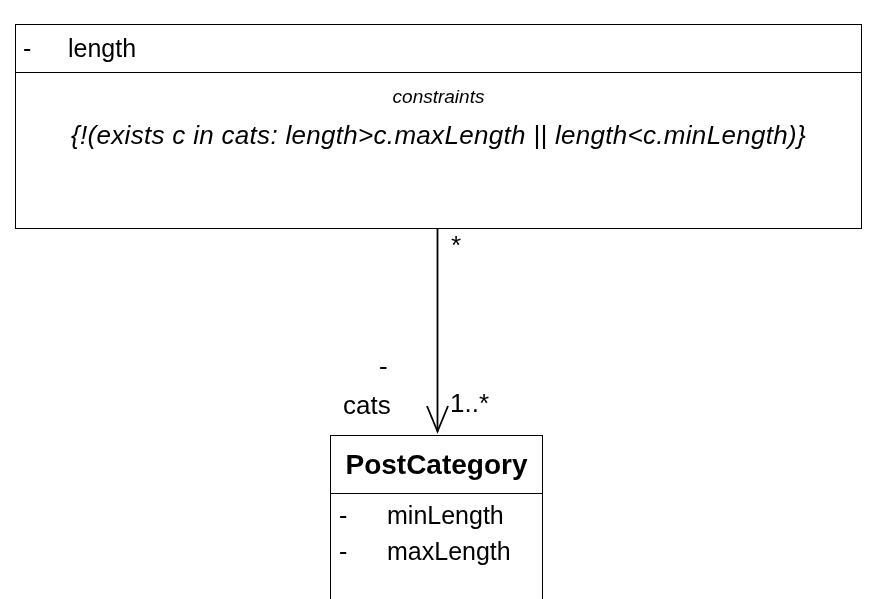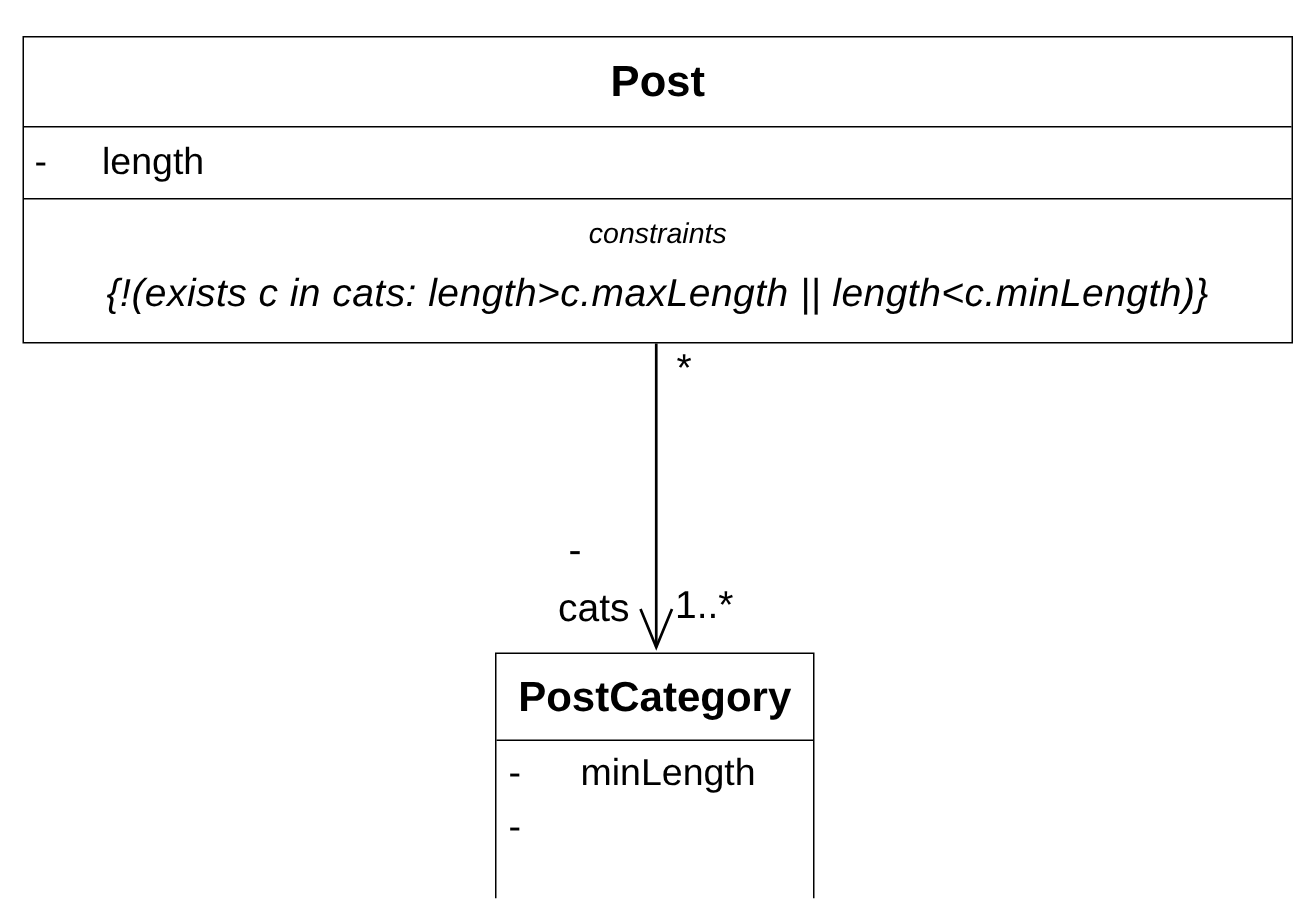--- a/index.html
+++ b/index.html
@@ -79,30 +79,29 @@
   }
   .assoc-svg line, .assoc-svg path { pointer-events: stroke; }
   .line-label {
     position: absolute;
     font-size: 26px;
     line-height: 28px;
     white-space: nowrap;
   }
   .label-source-mult { left: 451px; top: 231px; }
   .label-role-vis    { left: 379px; top: 352px; }
-  .label-role-name   { left: 372px; top: 391px; }
+  .label-role-name   { left: 343px; top: 391px; }
   .label-target-mult { left: 450px; top: 389px; }
 </style>
 </head>
 <body>
 
 <div class="canvas">
 
   <div class="uml-class class-post">
-    <div class="title-row">Post</div>
     <div class="attr-row">
       <span class="vis-symbol">-</span>
       <span>length</span>
     </div>
     <div class="constraints-compartment">
       <div class="constraints-heading">constraints</div>
       <div class="constraint-expression">{!(exists c in cats: length&gt;c.maxLength || length&lt;c.minLength)}</div>
     </div>
   </div>
 
@@ -118,17 +117,18 @@
 
   <div class="uml-class class-postcategory">
     <div class="title-row">PostCategory</div>
     <div class="attrs-compartment">
       <div class="attr-row">
         <span class="vis-symbol">-</span>
         <span>minLength</span>
       </div>
       <div class="attr-row">
         <span class="vis-symbol">-</span>
+        <span>maxLength</span>
       </div>
     </div>
   </div>
 
 </div>
 
 </body></html>

